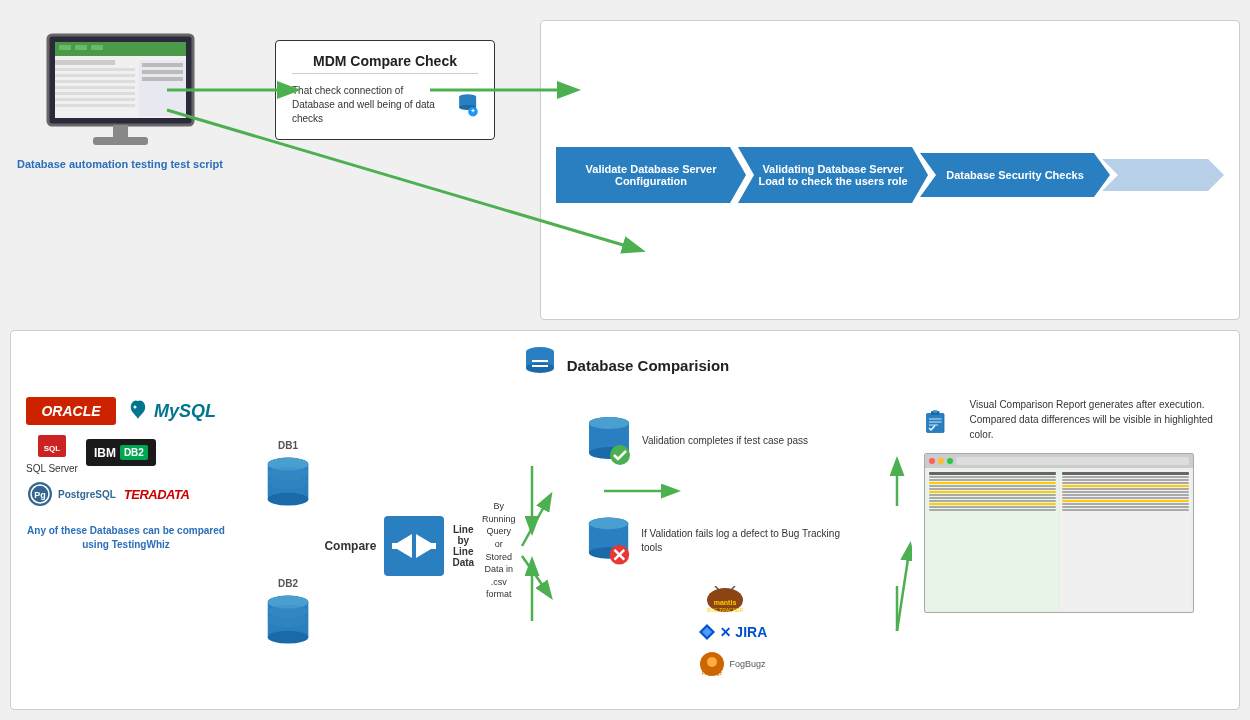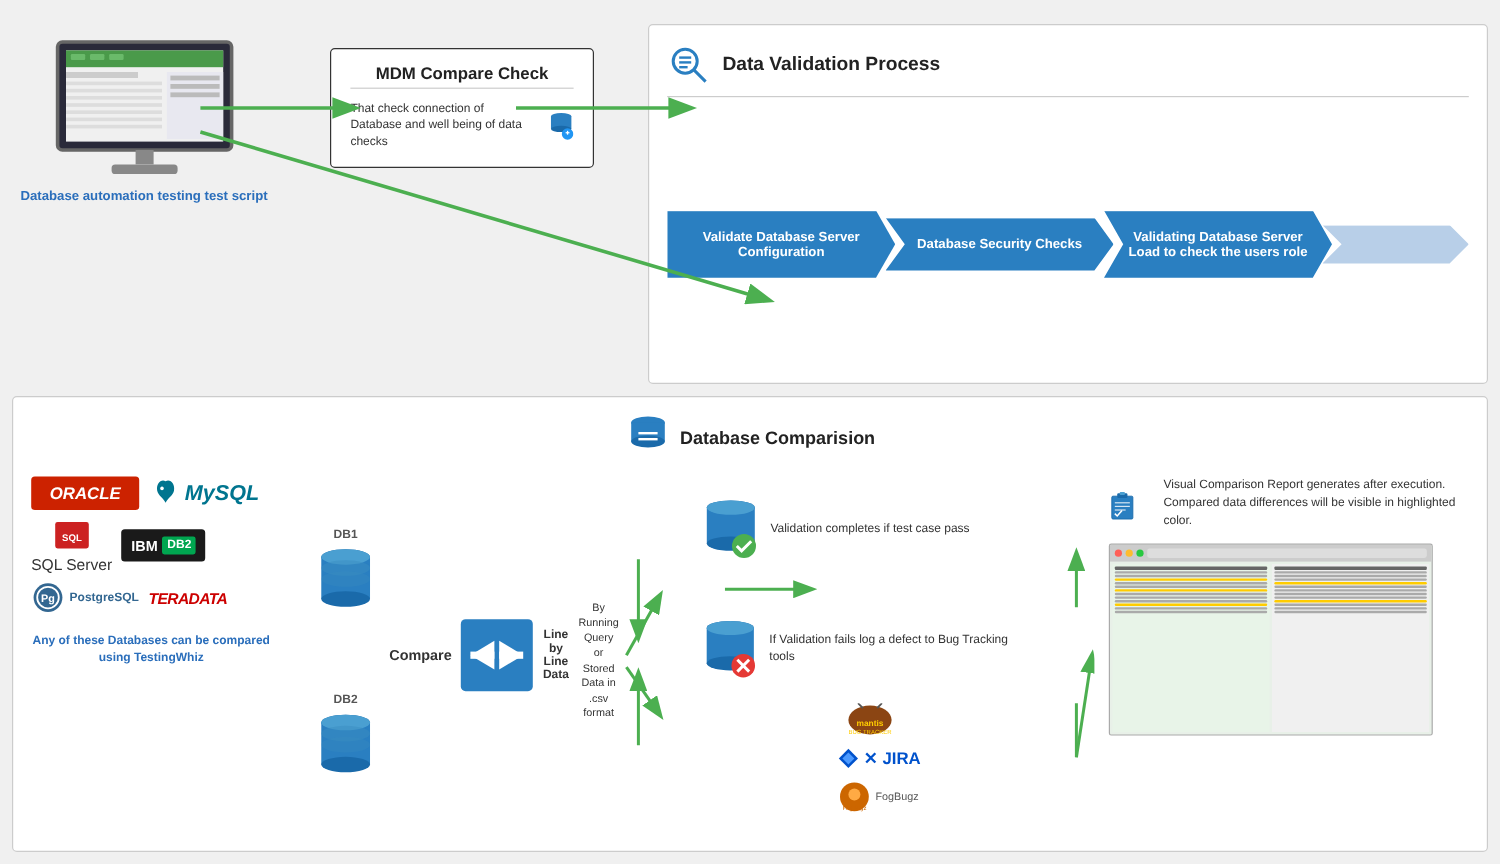--- a/index.html
+++ b/index.html
@@ -440,42 +440,30 @@
 
           <circle cx="30" cy="36" r="9" fill="#2196f3"></circle>
           <rect x="27" y="33" width="6" height="2" fill="white"></rect>
           <rect x="29" y="31" width="2" height="6" fill="white"></rect>
         </svg>
       </div>
     </div>
   </div>
 
   <div style="flex:1; border:1.5px solid #ccc; border-radius:4px; background:white; padding:15px; display:flex; flex-direction:column; gap:12px; margin-top:10px;">
-    <div class="dv-header">
-
-      <svg width="36" height="36" viewBox="0 0 36 36">
-        <circle cx="15" cy="15" r="10" fill="none" stroke="#2a7fc1" stroke-width="2.5"></circle>
-        <line x1="22" y1="22" x2="32" y2="32" stroke="#2a7fc1" stroke-width="2.5"></line>
-
-        <rect x="10" y="11" width="10" height="2" fill="#2a7fc1"></rect>
-        <rect x="10" y="15" width="10" height="2" fill="#2a7fc1"></rect>
-        <rect x="10" y="19" width="7" height="2" fill="#2a7fc1"></rect>
-      </svg>
-      <div class="dv-title">Data Validation Process</div>
-    </div>
 
     <div class="dv-arrows">
       <div class="arrow-box" style="clip-path: polygon(0 0, calc(100% - 16px) 0, 100% 50%, calc(100% - 16px) 100%, 0 100%); justify-content: center;">
         <span>Validate Database Server Configuration</span>
       </div>
       <div class="arrow-box" style="margin-left:-12px;">
+        <span>Validating Database Server Load to check the users role</span>
+      </div>
+      <div class="arrow-box" style="margin-left:-12px;">
         <span>Database Security Checks</span>
-      </div>
-      <div class="arrow-box" style="margin-left:-12px;">
-        <span>Validating Database Server Load to check the users role</span>
       </div>
       <div class="arrow-box arrow-box-light" style="margin-left:-12px; background:#b8cfe8; clip-path: polygon(0 0, calc(100% - 16px) 0, 100% 50%, calc(100% - 16px) 100%, 0 100%, 16px 50%);"></div>
     </div>
   </div>
 </div>
 
 <div class="bottom-section">
 
   <div class="db-comparison-header">
 
@@ -504,21 +492,21 @@
           <span style="font-size:18px; font-weight:bold; color:#00758f; font-style:italic;">MySQL</span>
         </div>
       </div>
       <div class="logo-row">
 
         <div class="logo-sqlserver">
           <svg width="32" height="32" viewBox="0 0 32 32">
             <rect x="2" y="4" width="28" height="22" rx="2" fill="#cc2222"></rect>
             <text x="16" y="20" text-anchor="middle" fill="white" font-size="8" font-weight="bold">SQL</text>
           </svg>
-          <span style="font-size:13px; color:#333;">SQL Server</span>
+          <span style="font-size:10px; color:#333;">SQL Server</span>
         </div>
 
         <div class="logo-ibm-db2">
           <span style="font-size:12px; font-weight:bold; color:white;">IBM</span>
           <span class="db2-green" style="font-size:10px; color:white; font-weight:bold;">DB2</span>
         </div>
       </div>
       <div class="logo-row">
 
         <div class="logo-postgresql">

